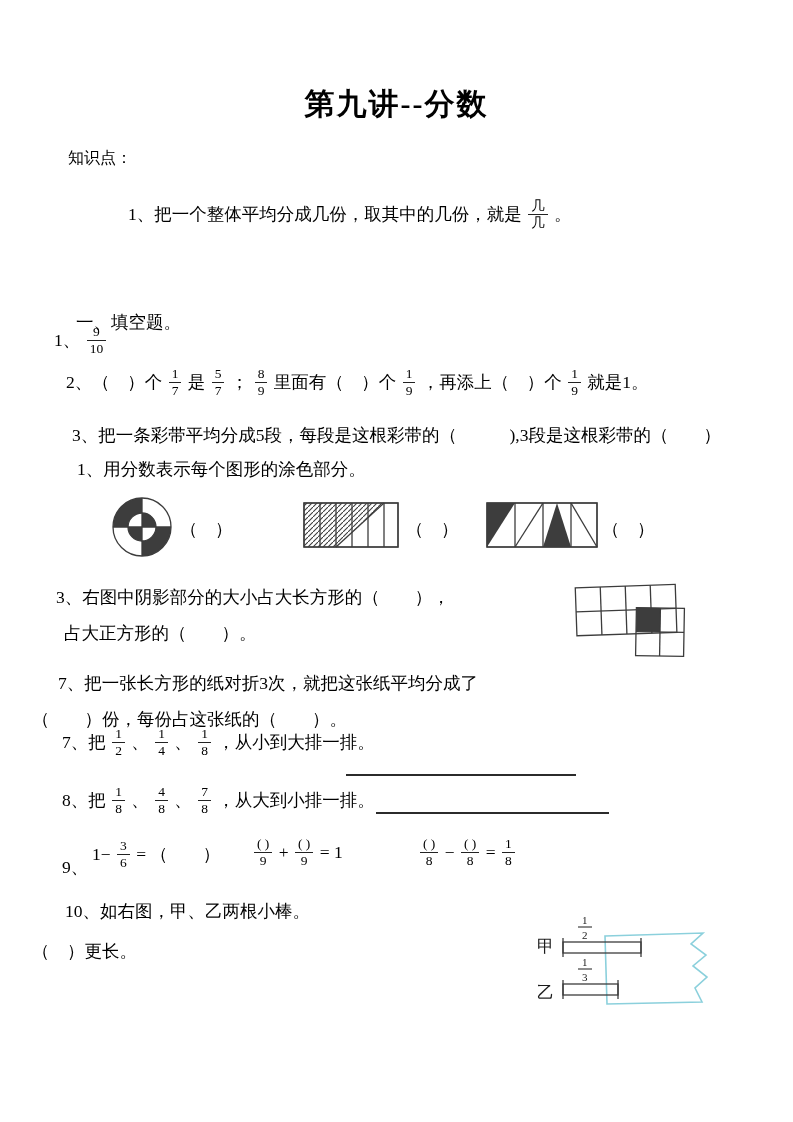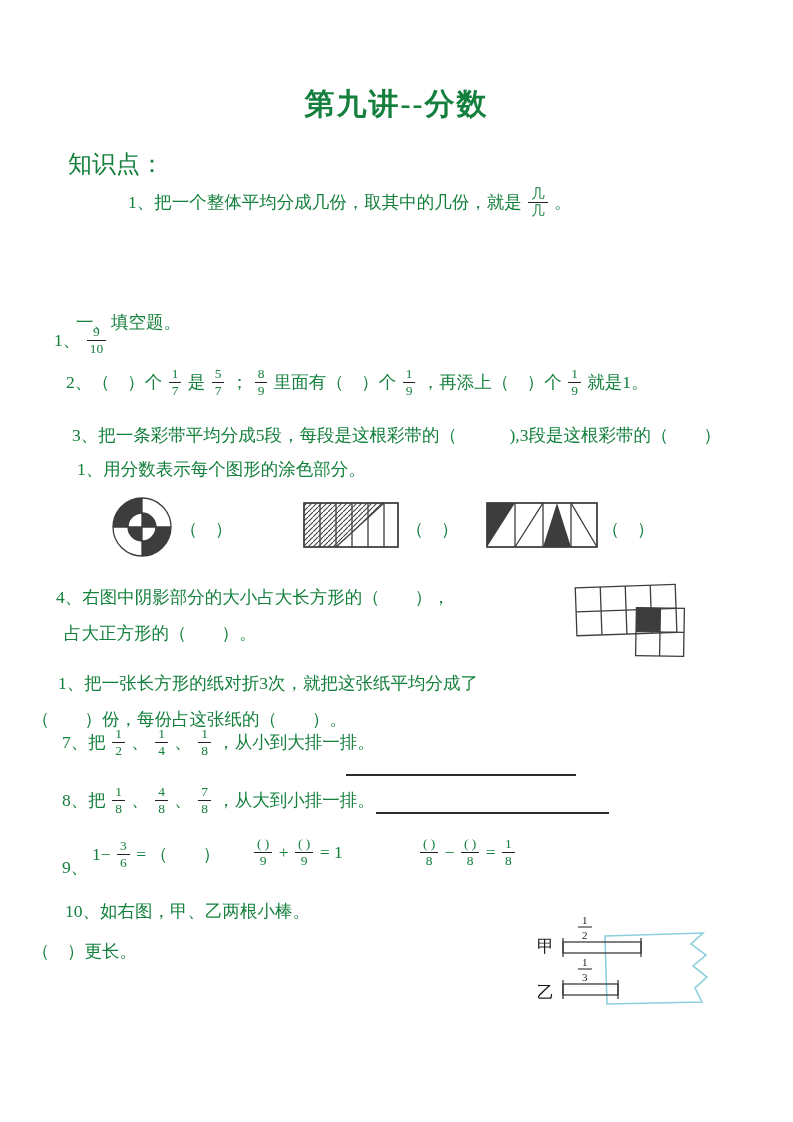--- a/index.html
+++ b/index.html
@@ -1,39 +1,39 @@
 <!DOCTYPE html>
 <html><head>
 <meta charset="utf-8">
 <style>
   html,body{margin:0;padding:0;background:#e8e8e8}
   .page{position:relative;width:793px;height:1122px;margin:0 auto;background:#ffffff;
-        font-family:"Liberation Serif","DejaVu Serif",serif;color:#15803d;overflow:hidden}
+        font-family:"Liberation Serif","DejaVu Serif",serif;color:#000000;overflow:hidden}
   .abs{position:absolute;font-size:17.5px;line-height:1.5;white-space:nowrap}
   .title{position:absolute;top:84px;left:0;width:100%;text-align:center;
          font-size:30px;font-weight:700;margin:0;letter-spacing:2px}
-  .kp{font-size:24px}
+  .kp{font-size:16px}
   .frac{display:inline-block;vertical-align:middle;position:relative;top:-2px;
         text-align:center;font-size:13.5px;line-height:1.15;margin:0 2px}
   .frac .num{display:block;border-bottom:1.4px solid #222;padding:0 3px}
   .frac .den{display:block;padding:0 3px}
   .uline{position:absolute;border-bottom:2px solid #2b2b2b}
   svg{position:absolute;overflow:visible}
   .fig-stroke{stroke:#3c3c3c;fill:none;stroke-width:1.3}
 </style>
 </head>
 <body>
 
 <div class="page">
 
   <h1 class="title">第九讲--分数</h1>
 
   <div class="abs kp" style="left:68px;top:146px">知识点：</div>
 
-  <div class="abs" style="left:128px;top:188px">
+  <div class="abs" style="left:128px;top:200px">
     <span>1、把一个整体平均分成几份，取其中的几份，就是</span>
     <span class="frac"><span class="num">几</span><span class="den">几</span></span>
     <span>。</span>
   </div>
 
 
   <div class="abs" style="left:76px;top:309px">一、填空题。</div>
 
   <div class="abs" style="left:54px;top:326px">
     <span>1、</span>
@@ -97,40 +97,40 @@
     <polygon points="57,45 71,1 85,45" fill="#3d3d3d"></polygon>
     <line x1="29" y1="1" x2="29" y2="45" class="fig-stroke"></line>
     <line x1="57" y1="1" x2="57" y2="45" class="fig-stroke"></line>
     <line x1="85" y1="1" x2="85" y2="45" class="fig-stroke"></line>
     <line x1="29" y1="45" x2="57" y2="1" class="fig-stroke"></line>
     <line x1="85" y1="1" x2="111" y2="45" class="fig-stroke"></line>
     <rect x="1" y="1" width="110" height="44" fill="none" class="fig-stroke"></rect>
   </svg>
   <div class="abs" style="left:602px;top:516px">（　）</div>
 
-  <div class="abs" style="left:56px;top:584px">4、右图中阴影部分的大小占大长方形的（　　），</div>
+  <div class="abs" style="left:56px;top:584px">3、右图中阴影部分的大小占大长方形的（　　），</div>
   <div class="abs" style="left:64px;top:620px">占大正方形的（　　）。</div>
 
   <svg style="left:572px;top:578px" width="130" height="85" viewBox="0 0 130 85">
     <g transform="rotate(-2 55 30)">
       <rect x="4" y="8" width="100" height="48" fill="none" class="fig-stroke"></rect>
       <line x1="29" y1="8" x2="29" y2="56" class="fig-stroke"></line>
       <line x1="54" y1="8" x2="54" y2="56" class="fig-stroke"></line>
       <line x1="79" y1="8" x2="79" y2="56" class="fig-stroke"></line>
       <line x1="4" y1="32" x2="104" y2="32" class="fig-stroke"></line>
     </g>
     <g transform="rotate(1 88 54)">
       <rect x="64" y="30" width="24" height="24" fill="#3d3d3d"></rect>
       <rect x="64" y="30" width="48" height="48" fill="none" class="fig-stroke"></rect>
       <line x1="88" y1="30" x2="88" y2="78" class="fig-stroke"></line>
       <line x1="64" y1="54" x2="112" y2="54" class="fig-stroke"></line>
     </g>
   </svg>
 
-  <div class="abs" style="left:58px;top:670px">1、把一张长方形的纸对折3次，就把这张纸平均分成了</div>
+  <div class="abs" style="left:58px;top:670px">7、把一张长方形的纸对折3次，就把这张纸平均分成了</div>
   <div class="abs" style="left:32px;top:706px">（　　）份，每份占这张纸的（　　）。</div>
 
   <div class="abs" style="left:62px;top:728px">
     <span>7、把</span>
     <span class="frac"><span class="num">1</span><span class="den">2</span></span>
     <span>、</span>
     <span class="frac"><span class="num">1</span><span class="den">4</span></span>
     <span>、</span>
     <span class="frac"><span class="num">1</span><span class="den">8</span></span>
     <span>，从小到大排一排。</span>

